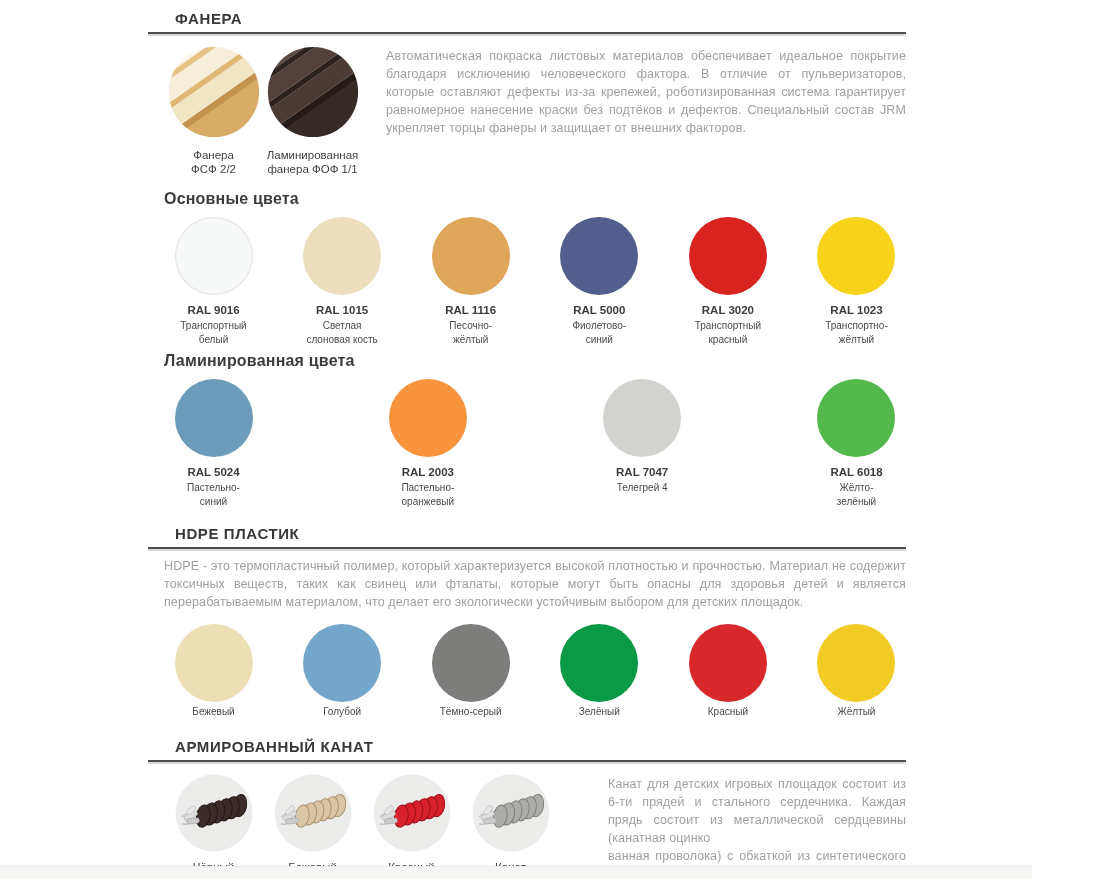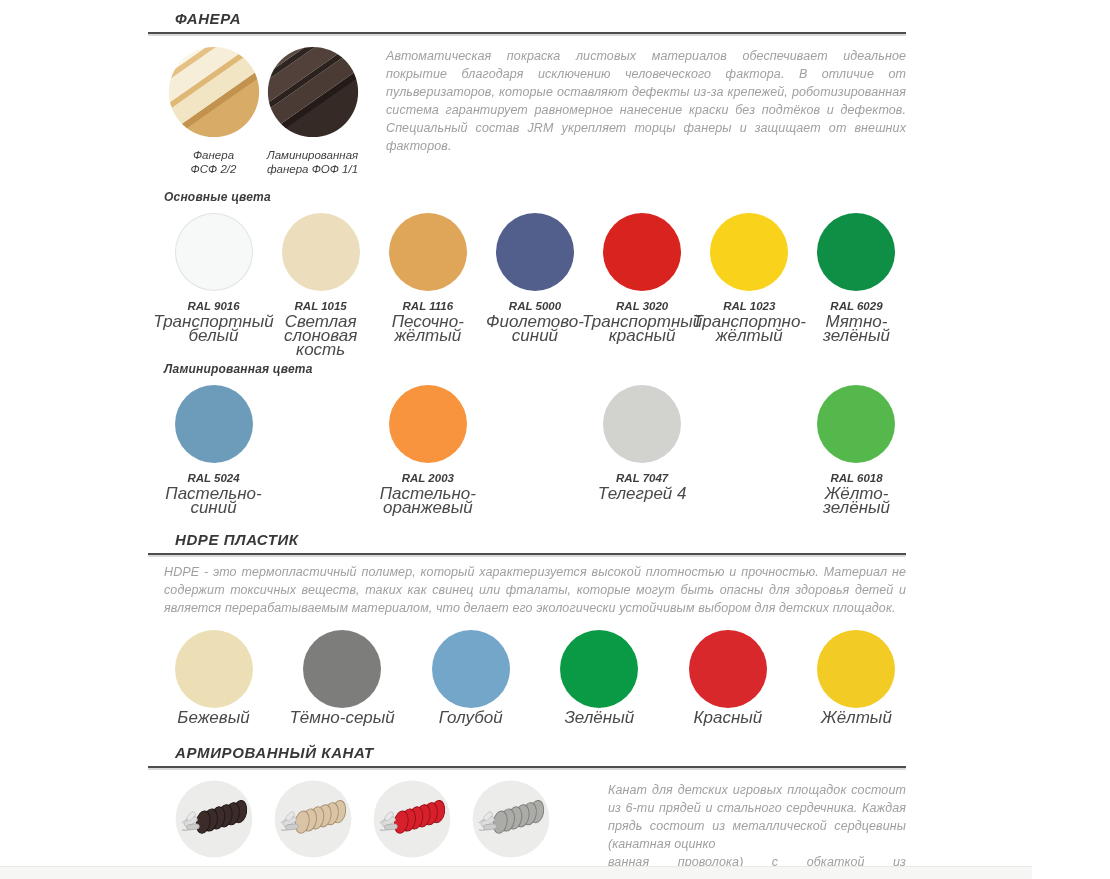--- a/index.html
+++ b/index.html
@@ -3,21 +3,20 @@
 <meta charset="utf-8">
 <style>
   * { margin:0; padding:0; box-sizing:border-box; }
   html,body { background:#ffffff; }
   .page {
     position:relative;
     width:1032px; height:879px;
     background:#ffffff;
     font-family:"Liberation Sans","DejaVu Sans",sans-serif;
     overflow:hidden;
-    font-style:italic;
   }
   .content { position:absolute; left:148px; top:10px; width:758px; }
 
   h2.sec-title {
     font-size:15px; font-weight:bold; color:#383838;
     letter-spacing:0.6px; margin:0 0 5px 27px;
   }
   .rule { height:2px; background:#4d4d4d; box-shadow:0 2px 0 #dadada; }
 
   .desc {
@@ -30,36 +29,36 @@
   .figures { display:flex; margin-left:16px; width:214px; flex:none; }
   .fig { width:99px; flex:none; text-align:center; }
   .fig svg { display:block; margin:0 auto; }
   .fig-caption {
     font-size:11.5px; color:#3f3f3f; line-height:14px;
     margin:9px -12px 0; white-space:pre-line; text-align:center;
   }
   .ply-desc { flex:1; margin-left:8px; margin-top:2px; }
 
   .group-label {
-    font-size:12px; font-weight:bold; color:#3c3c3c;
+    font-size:16px; font-weight:bold; color:#3c3c3c;
     margin:14px 0 0 16px; letter-spacing:0.2px;
   }
 
   
   .swatch-row { display:flex; margin:9px 0 0 16px;justify-content:space-between; }
   .swatch { width:99px; flex:none; text-align:center; }
   .swatch-circle {
     width:78px; height:78px; border-radius:50%;
     margin:0 auto;
   }
   .swatch-code {
     font-size:11.5px; font-weight:bold; color:#3c3c3c; margin-top:9px;
   }
   .swatch-name {
-    font-size:17px; color:#4a4a4a; line-height:14px;
+    font-size:10px; color:#4a4a4a; line-height:14px;
     margin:3px -12px 0; white-space:pre-line; text-align:center;
   }
 
   
   .sec-hdpe { margin-top:16px; }
   .desc-full { margin:8px 0 0 16px; width:742px; }
   .sec-hdpe .swatch-row { margin-top:13px; }
 
   
   .sec-rope { margin-top:19px; }
@@ -167,25 +166,20 @@
             <div class="swatch-code">RAL 3020</div>
             <div class="swatch-name">Транспортный
 красный</div>
           </div>
           <div class="swatch">
             <div class="swatch-circle" style="background: rgb(249, 210, 27);"></div>
             <div class="swatch-code">RAL 1023</div>
             <div class="swatch-name">Транспортно-
 жёлтый</div>
           </div>
-          <div class="swatch">
-            <div class="swatch-circle" style="background: rgb(15, 143, 70);"></div>
-            <div class="swatch-code">RAL 6029</div>
-            <div class="swatch-name">Мятно-зелёный</div>
-          </div>
         </div>
 
       <div class="group-label" style="margin-top:5px">Ламинированная цвета</div>
       <div class="swatch-row">
           <div class="swatch">
             <div class="swatch-circle" style="background: rgb(109, 156, 186);"></div>
             <div class="swatch-code">RAL 5024</div>
             <div class="swatch-name">Пастельно-
 синий</div>
           </div>
@@ -212,26 +206,26 @@
     <section class="sec-hdpe">
       <h2 class="sec-title">HDPE ПЛАСТИК</h2>
       <div class="rule"></div>
       <p class="desc desc-full">HDPE - это термопластичный полимер, который характеризуется высокой плотностью и прочностью. Материал не содержит токсичных веществ, таких как свинец или фталаты, которые могут быть опасны для здоровья детей и является перерабатываемым материалом, что делает его экологически устойчивым выбором для детских площадок.</p>
       <div class="swatch-row">
           <div class="swatch">
             <div class="swatch-circle" style="background: rgb(236, 223, 182);"></div>
             <div class="swatch-name">Бежевый</div>
           </div>
           <div class="swatch">
+            <div class="swatch-circle" style="background: rgb(116, 166, 201);"></div>
+            <div class="swatch-name">Голубой</div>
+          </div>
+          <div class="swatch">
             <div class="swatch-circle" style="background: rgb(125, 125, 123);"></div>
             <div class="swatch-name">Тёмно-серый</div>
-          </div>
-          <div class="swatch">
-            <div class="swatch-circle" style="background: rgb(116, 166, 201);"></div>
-            <div class="swatch-name">Голубой</div>
           </div>
           <div class="swatch">
             <div class="swatch-circle" style="background: rgb(10, 154, 70);"></div>
             <div class="swatch-name">Зелёный</div>
           </div>
           <div class="swatch">
             <div class="swatch-circle" style="background: rgb(216, 40, 43);"></div>
             <div class="swatch-name">Красный</div>
           </div>
           <div class="swatch">

